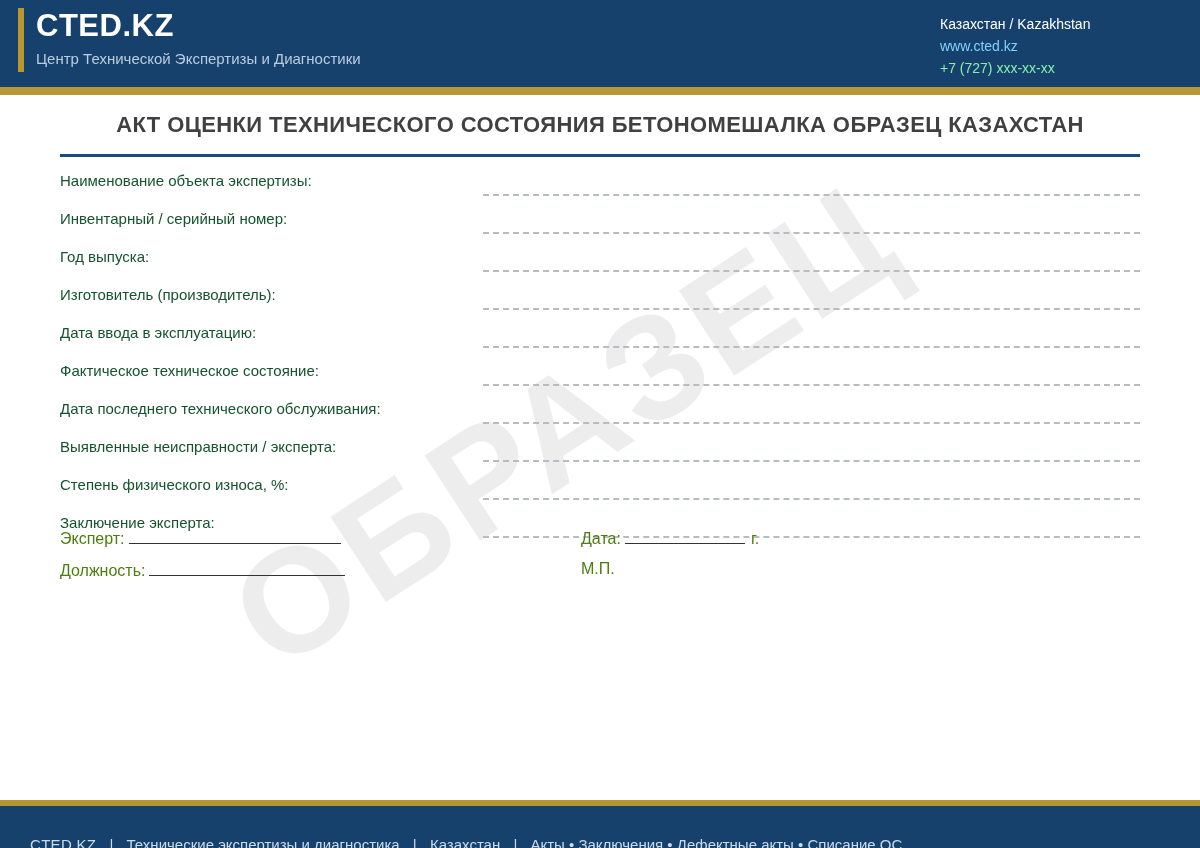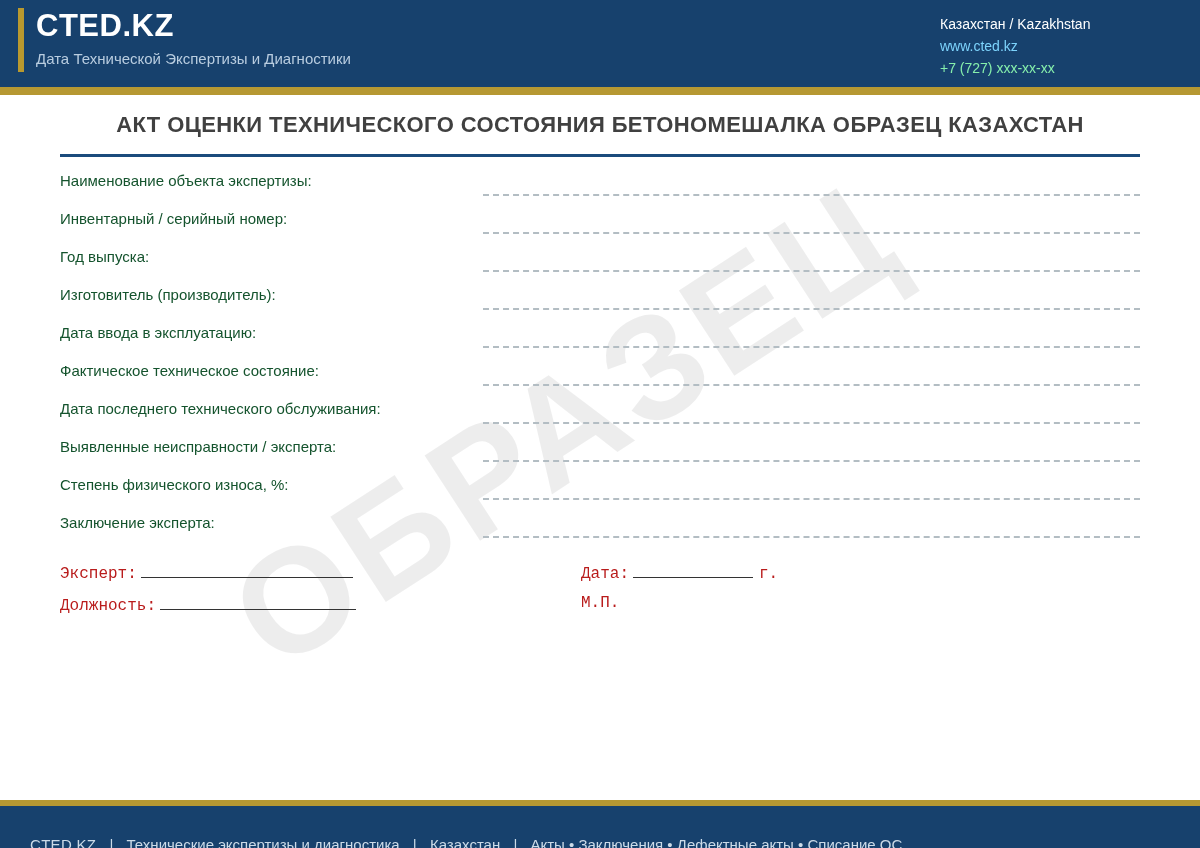--- a/index.html
+++ b/index.html
@@ -44,22 +44,22 @@
   .field-row{position:relative;height:38px;}
   .field-label{
     position:absolute;left:0;top:0;font-size:15px;color:#14532d;line-height:16px;
   }
   .field-line{
     position:absolute;left:423px;right:0;top:21px;height:0;
     border-bottom:2px dashed #b3bdc3;
   }
 
   
-  .sig{position:absolute;left:60px;top:562px;width:1080px;z-index:2;
-       font-size:16px;color:#b91c1c;font-family:Liberation Mono, monospace;}
+  .sig{position:absolute;left:60px;top:528px;width:1080px;z-index:2;
+       font-size:16px;color:#4d7c0f;}
   .sig-row{position:relative;height:32px;}
   .sig-left{position:absolute;left:0;top:0;white-space:nowrap;}
   .sig-right{position:absolute;left:521px;top:0;white-space:nowrap;}
   .fill{display:inline-block;border-bottom:1.5px solid #333333;height:15px;
         vertical-align:baseline;margin-left:4px;}
   .fill-expert{width:212px;}
   .fill-position{width:196px;}
   .fill-date{width:120px;margin-right:6px;}
 
   
@@ -73,21 +73,21 @@
   .footer-brand{letter-spacing:0.3px;}
 </style>
 </head>
 <body>
 
 <div class="header">
   <div class="logo-wrap">
     <div class="gold-bar"></div>
     <div class="logo-text">
       <div class="brand">CTED.KZ</div>
-      <div class="tagline">Дата Технической Экспертизы и Диагностики</div>
+      <div class="tagline">Центр Технической Экспертизы и Диагностики</div>
     </div>
   </div>
   <div class="header-right">
     <div class="hr-country">Казахстан / Kazakhstan</div>
     <div class="hr-site">www.cted.kz</div>
     <div class="hr-phone">+7 (727) xxx-xx-xx</div>
   </div>
 </div>
 <div class="header-gold"></div>
 

